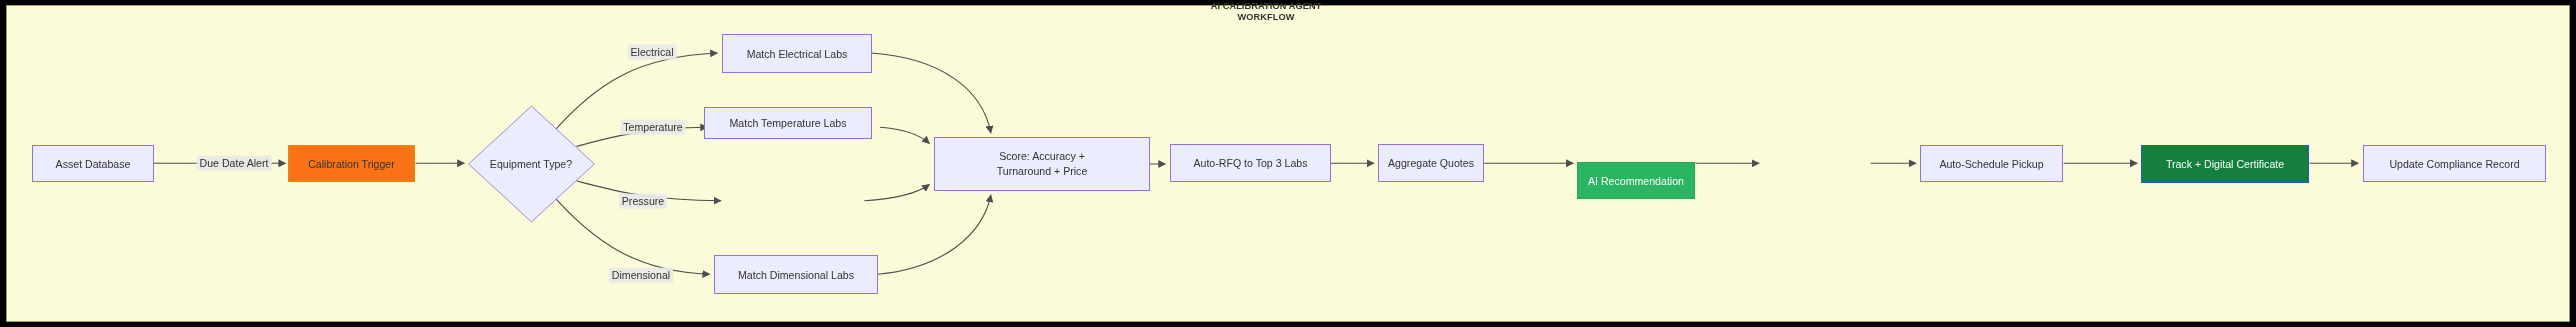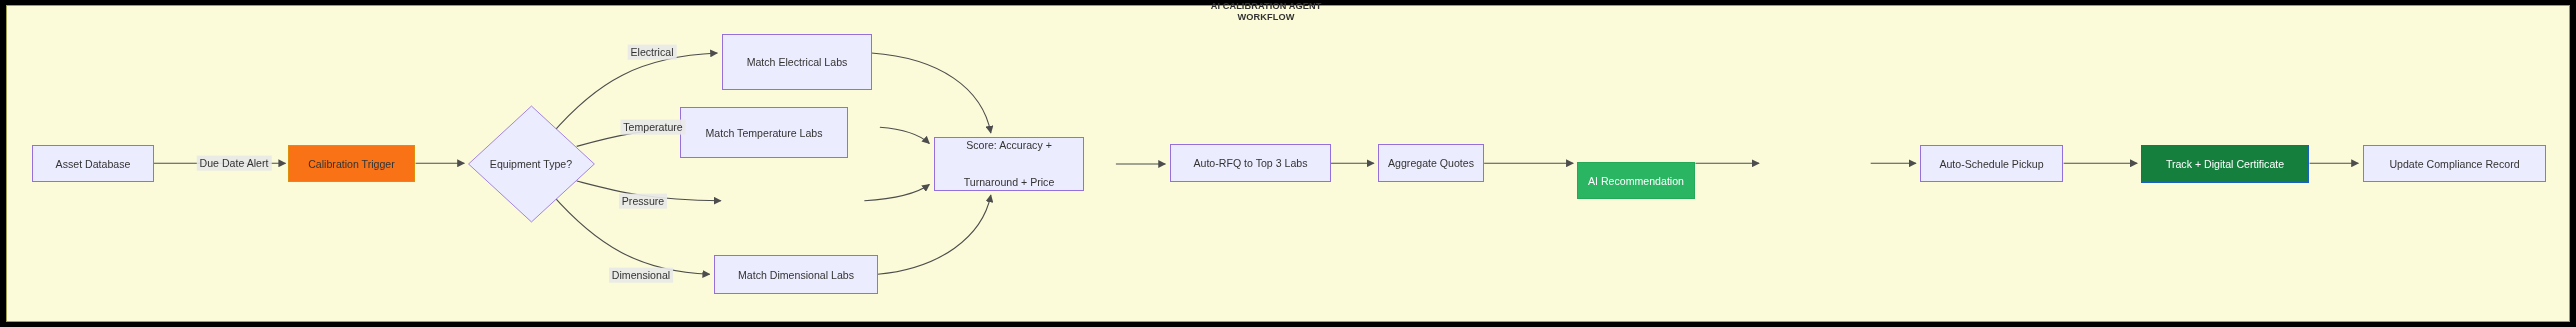--- a/index.html
+++ b/index.html
@@ -99,34 +99,34 @@
     <div class="node" style="left:32px;top:145px;width:122px;height:37px;">
       <span>Asset Database</span>
     </div>
 
     <div class="node trigger" style="left:288px;top:145px;width:127px;height:37px;">
       <span>Calibration Trigger</span>
     </div>
 
     <div class="diamond-label">Equipment Type?</div>
 
-    <div class="node" style="left:722px;top:34px;width:150px;height:56px;">
+    <div class="node" style="left:722px;top:34px;width:150px;height:39px;">
       <span>Match Electrical Labs</span>
     </div>
 
-    <div class="node" style="left:680px;top:107px;width:168px;height:51px;">
+    <div class="node" style="left:704px;top:107px;width:168px;height:32px;">
       <span>Match Temperature Labs</span>
     </div>
 
 
     <div class="node" style="left:714px;top:255px;width:164px;height:39px;">
       <span>Match Dimensional Labs</span>
     </div>
 
-    <div class="node multiline" style="left:934px;top:137px;width:150px;height:54px;justify-content:space-between;">
+    <div class="node multiline" style="left:934px;top:137px;width:216px;height:54px;">
       <span>Score: Accuracy +</span>
       <span>Turnaround + Price</span>
     </div>
 
     <div class="node" style="left:1170px;top:144px;width:161px;height:38px;">
       <span>Auto-RFQ to Top 3 Labs</span>
     </div>
 
     <div class="node" style="left:1378px;top:144px;width:106px;height:38px;">
       <span>Aggregate Quotes</span>

